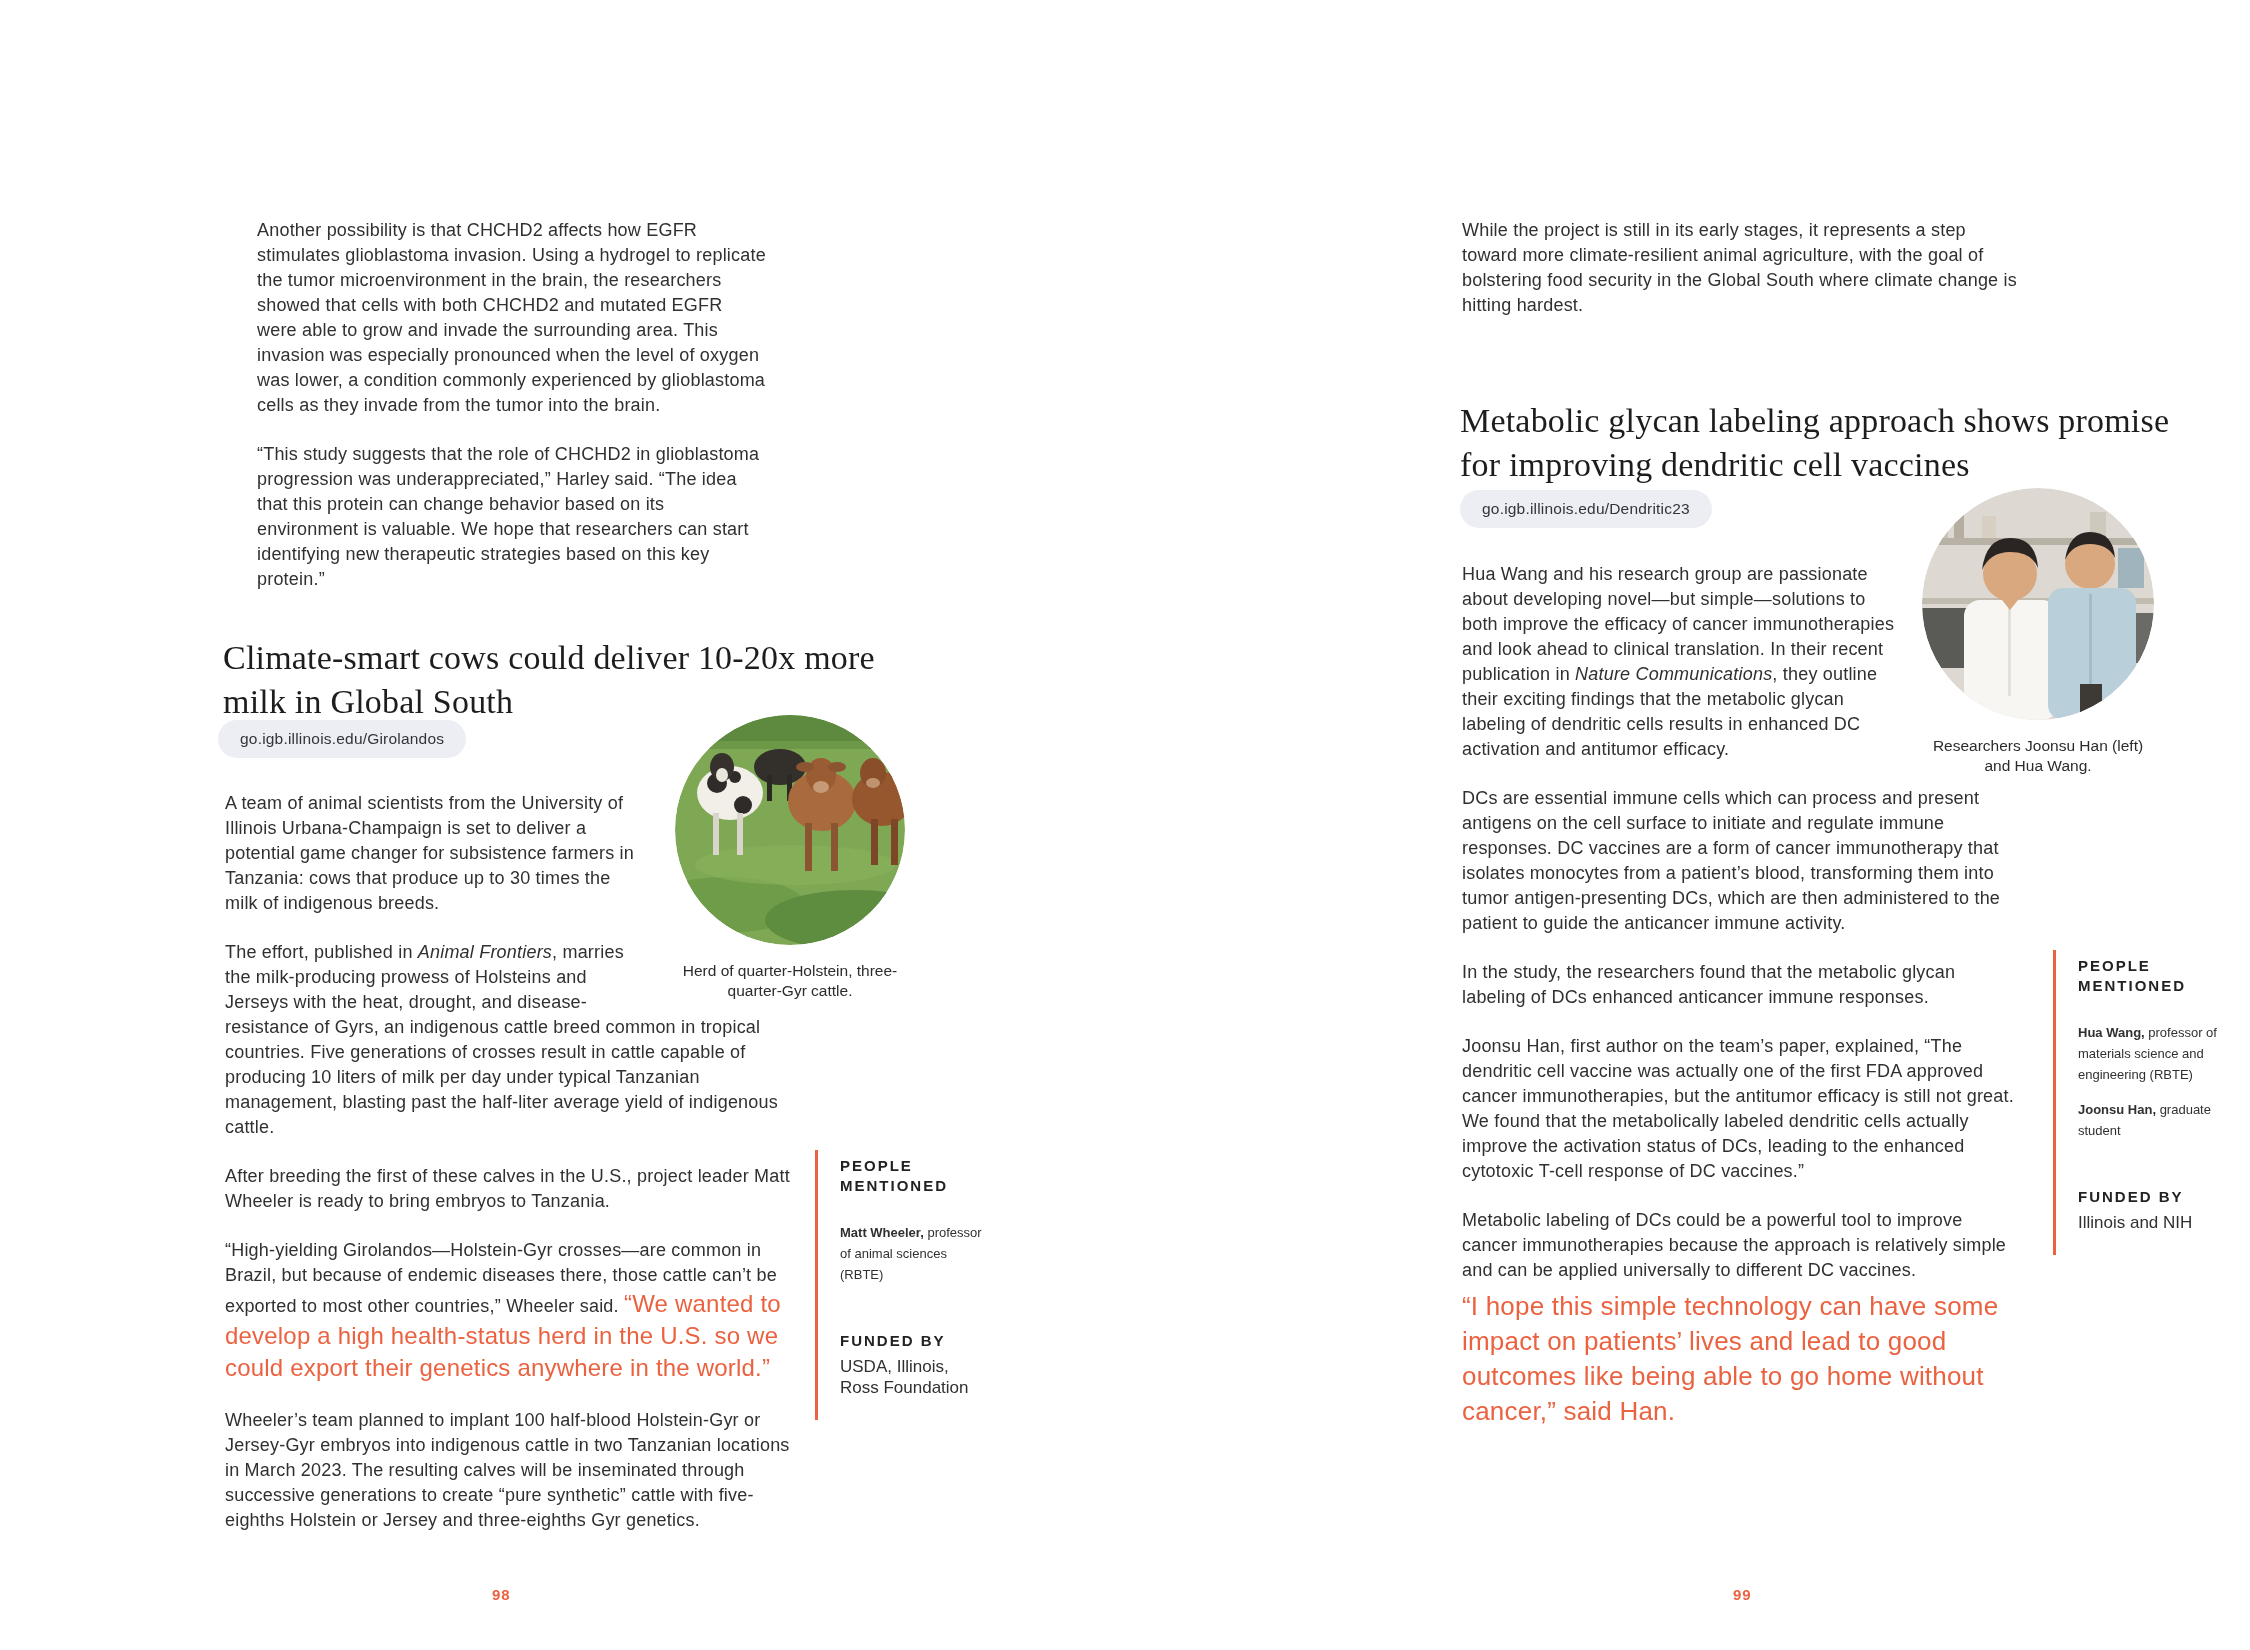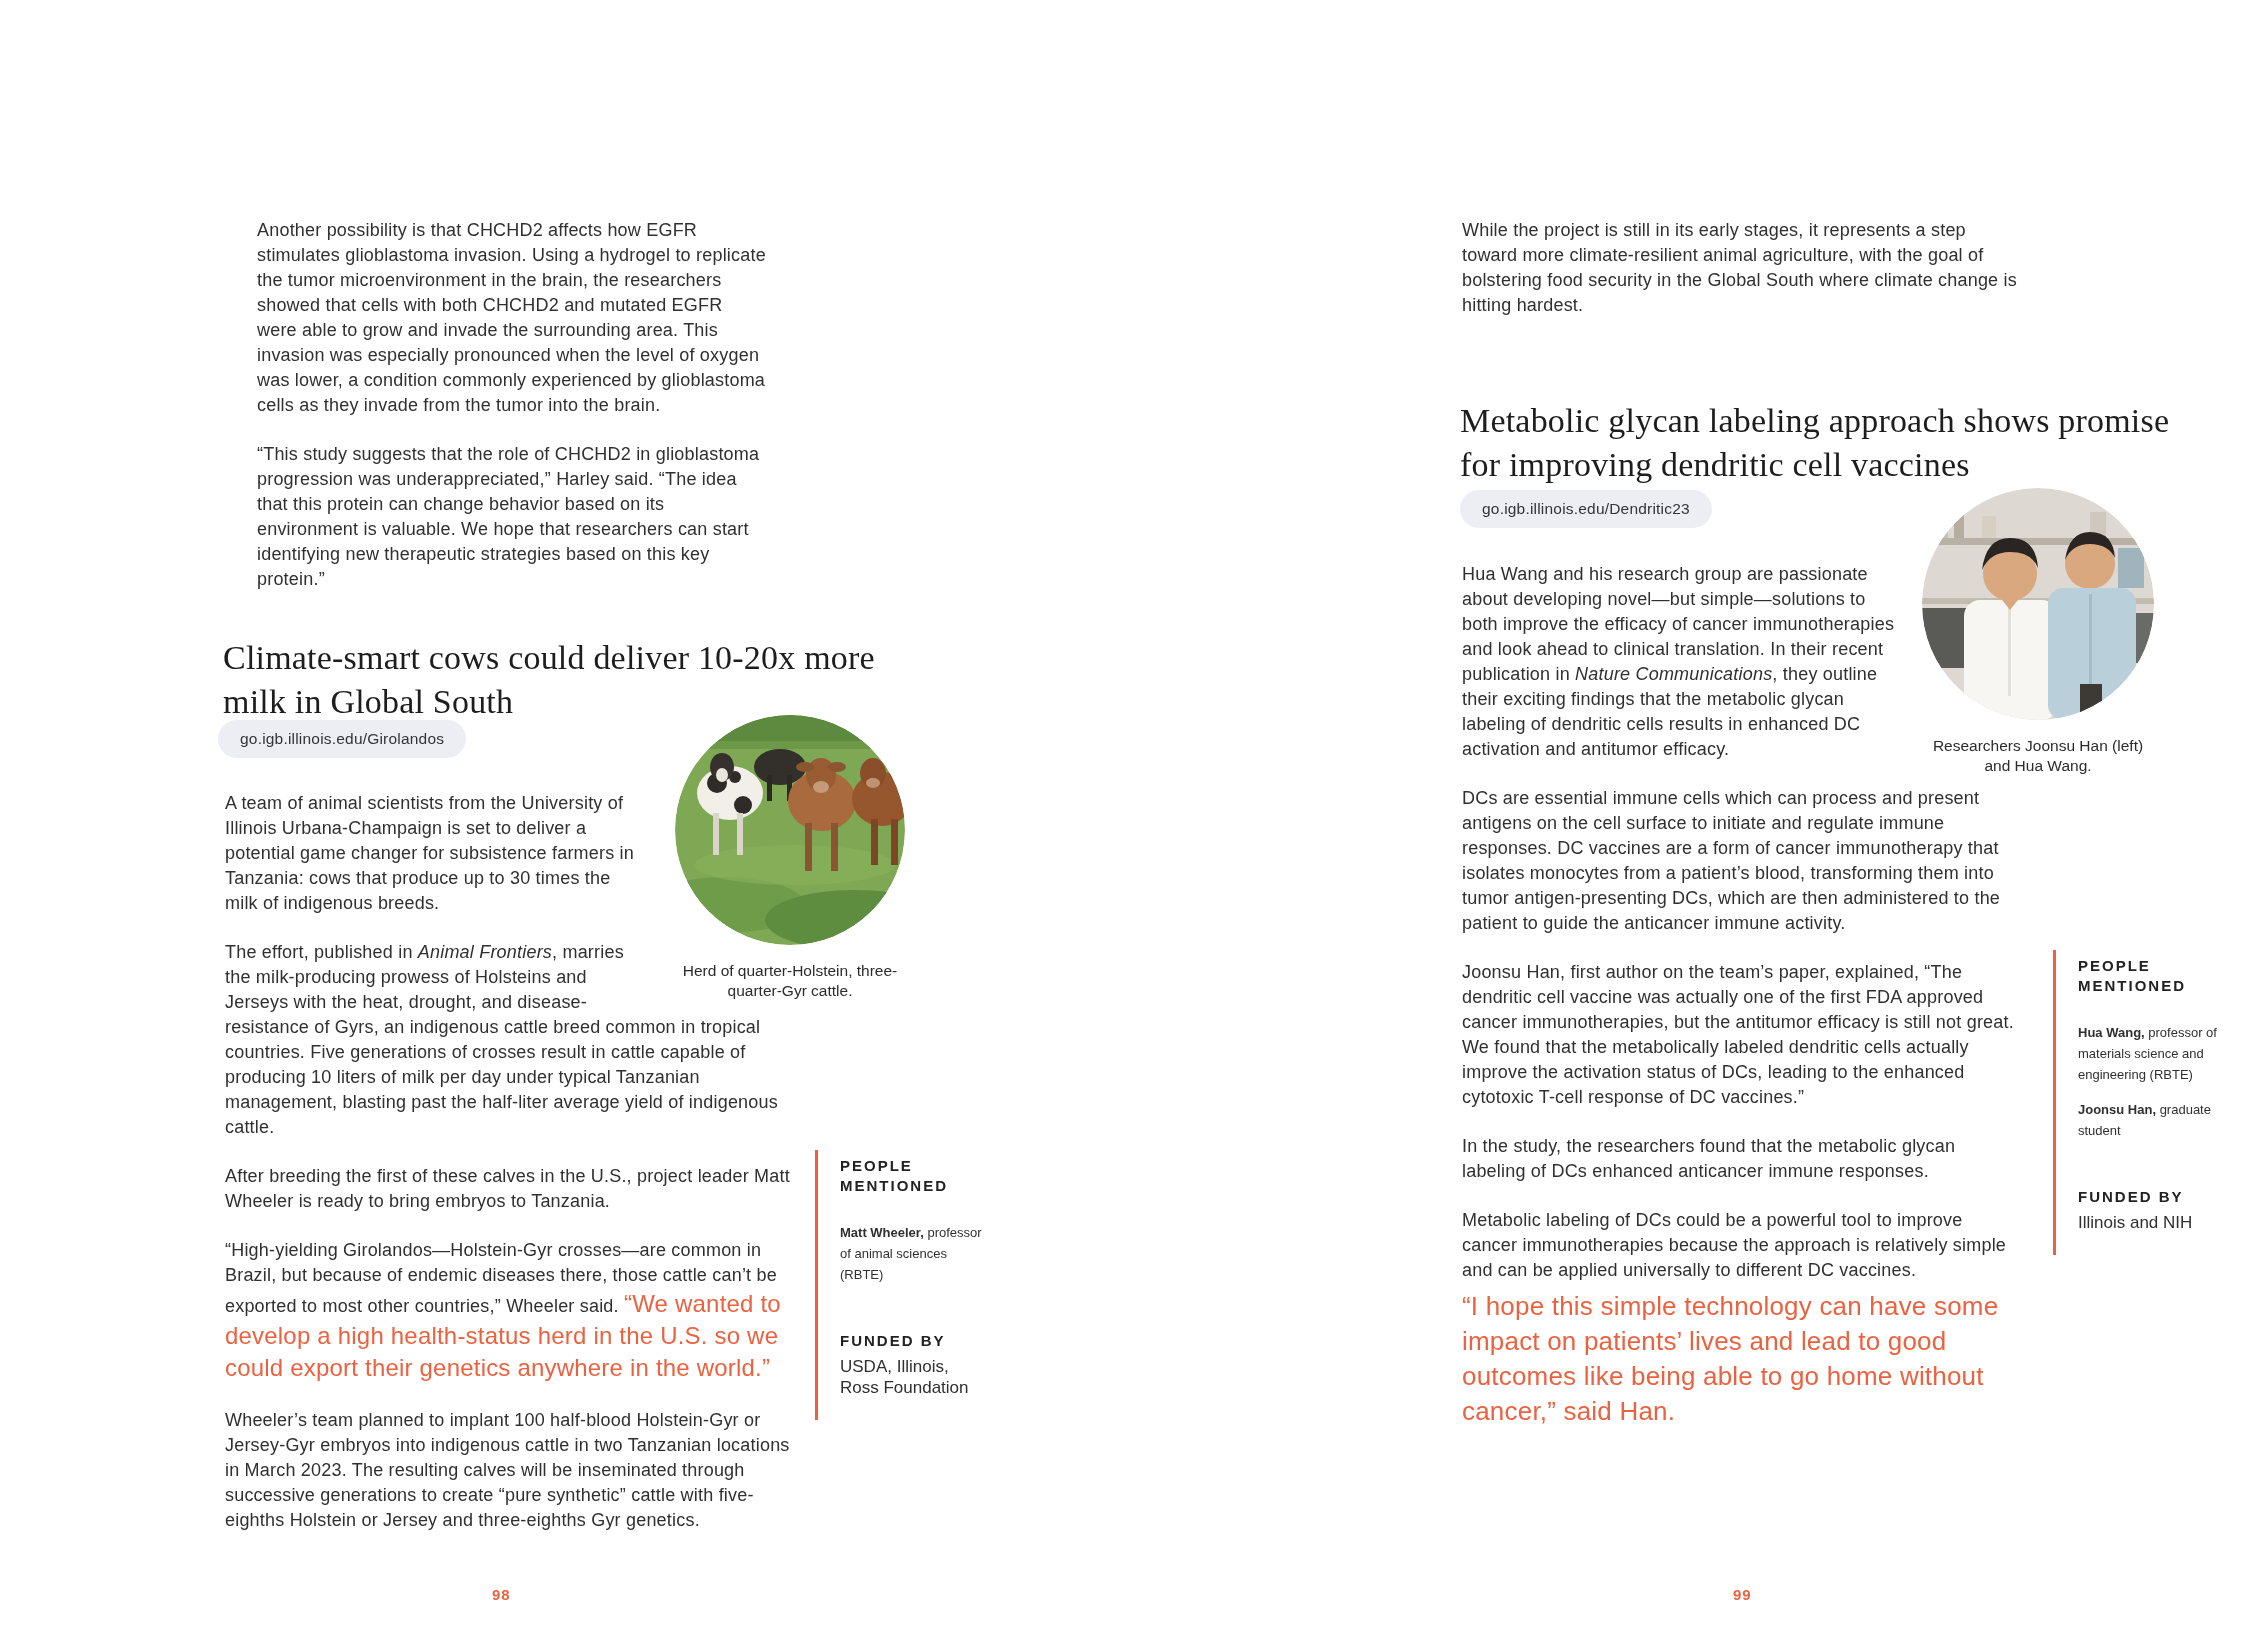--- a/index.html
+++ b/index.html
@@ -171,22 +171,22 @@
             <rect x="167" y="106" width="3" height="100" fill="#a3bcc8"></rect>
             <rect x="158" y="196" width="22" height="36" fill="#3d3a36"></rect>
           </g>
         </svg>
         <figcaption>Researchers Joonsu Han (left) and Hua Wang.</figcaption>
       </figure>
 
       <div>
           <p><span>Hua Wang and his research group are passionate about developing novel—but simple—solutions to both improve the efficacy of cancer immunotherapies and look ahead to clinical translation. In their recent publication in </span><span class="ital">Nature Communications</span><span>, they outline their exciting findings that the metabolic glycan labeling of dendritic cells results in enhanced DC activation and antitumor efficacy.</span></p>
           <p><span>DCs are essential immune cells which can process and present antigens on the cell surface to initiate and regulate immune responses. DC vaccines are a form of cancer immunotherapy that isolates monocytes from a patient’s blood, transforming them into tumor antigen-presenting DCs, which are then administered to the patient to guide the anticancer immune activity.</span></p>
+          <p><span>In the study, the researchers found that the metabolic glycan labeling of DCs enhanced anticancer immune responses.</span></p>
           <p><span>Joonsu Han, first author on the team’s paper, explained, “The dendritic cell vaccine was actually one of the first FDA approved cancer immunotherapies, but the antitumor efficacy is still not great. We found that the metabolically labeled dendritic cells actually improve the activation status of DCs, leading to the enhanced cytotoxic T-cell response of DC vaccines.”</span></p>
-          <p><span>In the study, the researchers found that the metabolic glycan labeling of DCs enhanced anticancer immune responses.</span></p>
           <p><span>Metabolic labeling of DCs could be a powerful tool to improve cancer immunotherapies because the approach is relatively simple and can be applied universally to different DC vaccines.</span></p>
         </div>
 
       <div class="pull-quote">“I hope this simple technology can have some impact on patients’ lives and lead to good outcomes like being able to go home without cancer,” said Han.</div>
     </div>
 
     <aside class="sidebar" style="left:2053px;top:950px;">
       <div class="sb-header">PEOPLE MENTIONED</div>
       <div class="sb-people">
           <p class="person"><b>Hua Wang,</b> professor of materials science and engineering (RBTE)</p>

